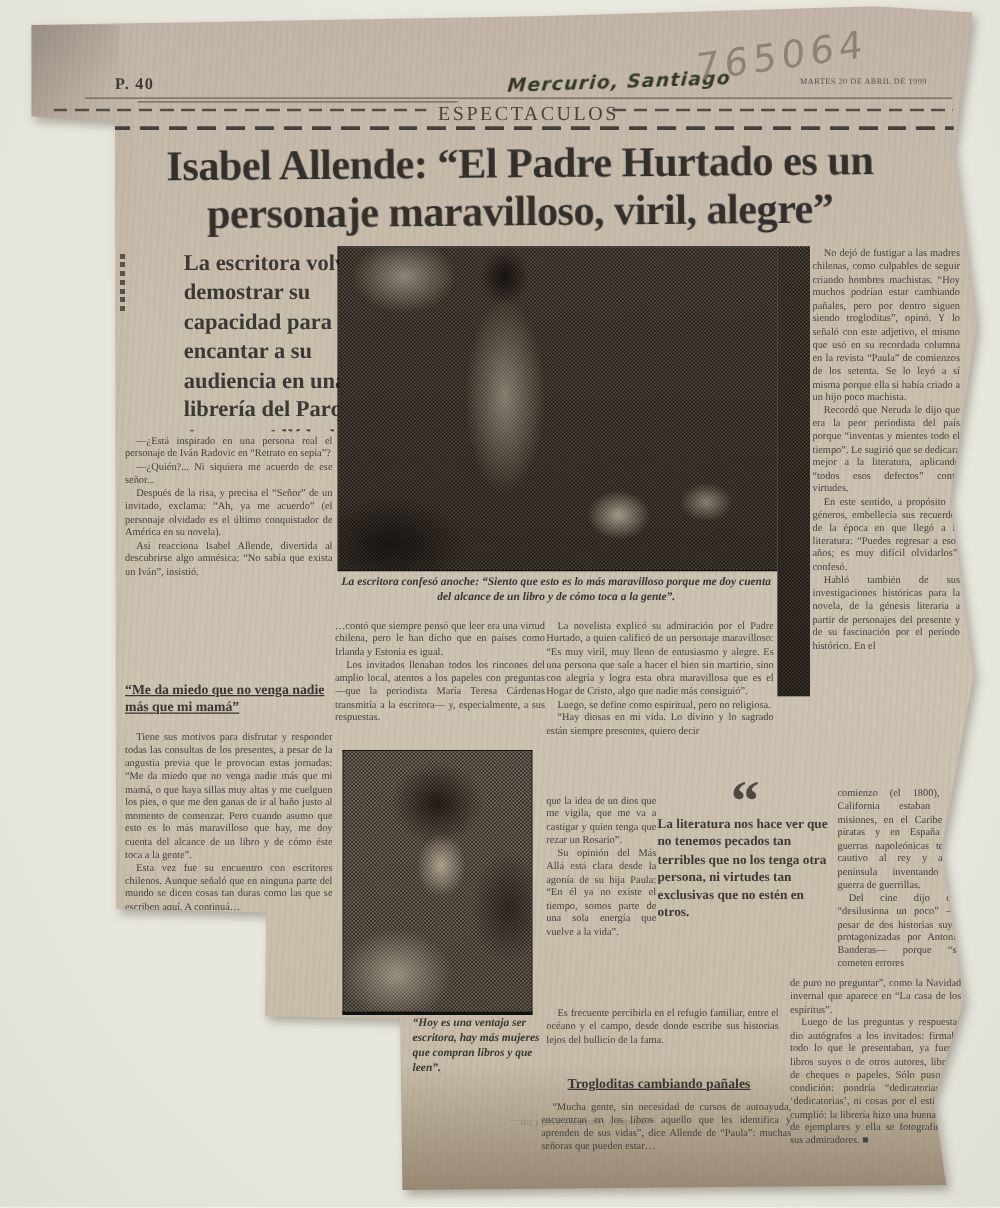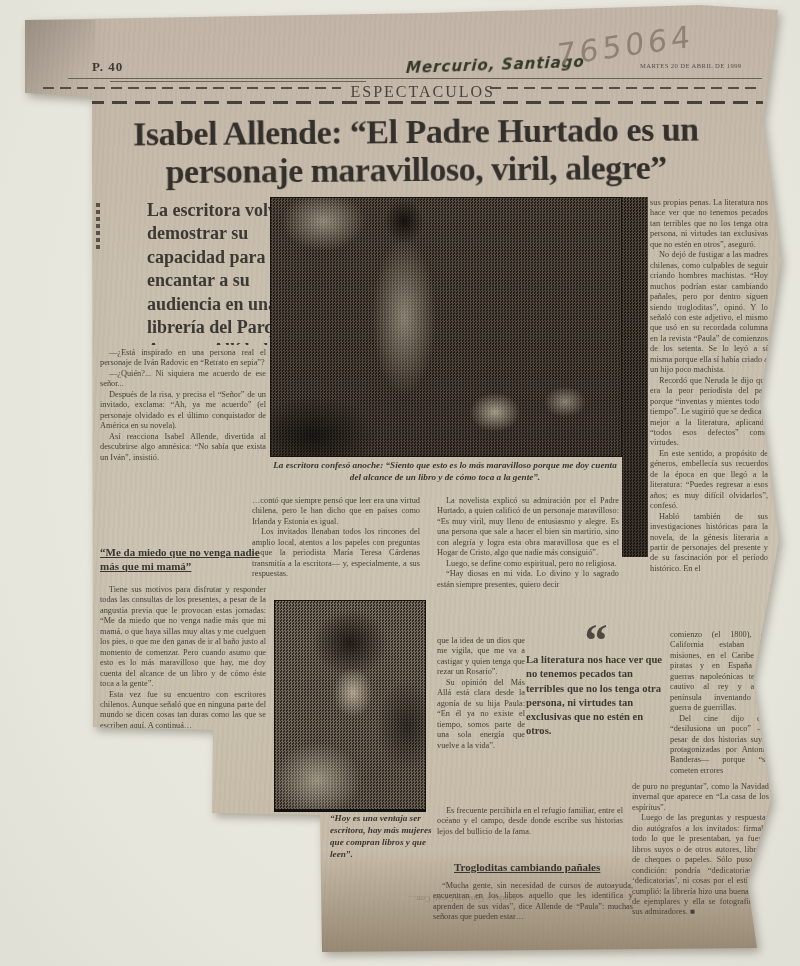--- a/index.html
+++ b/index.html
@@ -110,21 +110,21 @@
     <div class="abs subhead" style="left:100px;top:546px;width:166px;">“Me da miedo que no venga nadie más que mi mamá”</div>
     <div class="abs txt" style="left:100px;top:585px;width:166px;height:144px;">
       <p>Tiene sus motivos para disfrutar y responder todas las consultas de los presentes, a pesar de la angustia previa que le provocan estas jornadas: “Me da miedo que no venga nadie más que mi mamá, o que haya sillas muy altas y me cuelguen los pies, o que me den ganas de ir al baño justo al momento de comenzar. Pero cuando asumo que esto es lo más maravilloso que hay, me doy cuenta del alcance de un libro y de cómo éste toca a la gente”.</p>
       <p>Esta vez fue su encuentro con escritores chilenos. Aunque señaló que en ninguna parte del mundo se dicen cosas tan duras como las que se escriben aquí. A continuá…</p>
     </div>
 
     <div class="abs halftone-dark" style="left:270px;top:197px;width:350px;height:258px;"></div>
     <div class="abs halftone-strip" style="left:622px;top:197px;width:26px;height:360px;"></div>
     <div class="abs caption" style="left:272px;top:460px;width:346px;text-align:center;">La escritora confesó anoche: “Siento que esto es lo más maravilloso porque me doy cuenta del alcance de un libro y de cómo toca a la gente”.</div>
 
-    <div class="abs txt" style="left:252px;top:496px;width:168px;height:96px;">
+    <div class="abs txt" style="left:268px;top:496px;width:168px;height:96px;">
       <p class="noind">…contó que siempre pensó que leer era una virtud chilena, pero le han dicho que en países como Irlanda y Estonia es igual.</p>
       <p>Los invitados llenaban todos los rincones del amplio local, atentos a los papeles con preguntas —que la periodista María Teresa Cárdenas transmitía a la escritora— y, especialmente, a sus respuestas.</p>
     </div>
 
     <div class="abs halftone-light" style="left:274px;top:600px;width:150px;height:208px;"></div>
     <div class="abs caption" style="left:330px;top:813px;width:106px;text-align:left;">“Hoy es una ventaja ser escritora, hay más mujeres que compran libros y que leen”.</div>
 
     <div class="abs txt" style="left:437px;top:496px;width:182px;height:136px;">
       <p>La novelista explicó su admiración por el Padre Hurtado, a quien calificó de un personaje maravilloso: “Es muy viril, muy lleno de entusiasmo y alegre. Es una persona que sale a hacer el bien sin martirio, sino con alegría y logra esta obra maravillosa que es el Hogar de Cristo, algo que nadie más consiguió”.</p>
       <p>Luego, se define como espiritual, pero no religiosa.</p>
@@ -142,21 +142,20 @@
       <div class="pq-mark">“</div>
       <div class="pq-text">La literatura nos hace ver que no tenemos pecados tan terribles que no los tenga otra persona, ni virtudes tan exclusivas que no estén en otros.</div>
     </div>
 
     <div class="abs subhead" style="left:454px;top:861px;width:200px;">Trogloditas cambiando pañales</div>
     <div class="abs txt" style="left:433px;top:881px;width:200px;height:60px;">
       <p>“Mucha gente, sin necesidad de cursos de autoayuda, encuentran en los libros aquello que les identifica y aprenden de sus vidas”, dice Allende de “Paula”: muchas señoras que pueden estar…</p>
     </div>
 
     <div class="abs txt" style="left:650px;top:198px;width:118px;height:428px;">
-      <p class="noind">sus propias penas. La literatura nos hace ver que no tenemos pecados tan terribles que no los tenga otra persona, ni virtudes tan exclusivas que no estén en otros”, aseguró.</p>
       <p>No dejó de fustigar a las madres chilenas, como culpables de seguir criando hombres machistas. “Hoy muchos podrían estar cambiando pañales, pero por dentro siguen siendo trogloditas”, opinó. Y lo señaló con este adjetivo, el mismo que usó en su recordada columna en la revista “Paula” de comienzos de los setenta. Se lo leyó a sí misma porque ella sí había criado a un hijo poco machista.</p>
       <p>Recordó que Neruda le dijo que era la peor periodista del país porque “inventas y mientes todo el tiempo”. Le sugirió que se dedicara mejor a la literatura, aplicando “todos esos defectos” como virtudes.</p>
       <p>En este sentido, a propósito de géneros, embellecía sus recuerdos de la época en que llegó a la literatura: “Puedes regresar a esos años; es muy difícil olvidarlos”, confesó.</p>
       <p>Habló también de sus investigaciones históricas para la novela, de la génesis literaria a partir de personajes del presente y de su fascinación por el período histórico. En el</p>
     </div>
     <div class="abs txt" style="left:670px;top:630px;width:99px;height:150px;">
       <p class="noind">comienzo (el 1800), en California estaban las misiones, en el Caribe los piratas y en España las guerras napoleónicas tenían cautivo al rey y a la península inventando la guerra de guerrillas.</p>
       <p>Del cine dijo que “desilusiona un poco” —a pesar de dos historias suyas protagonizadas por Antonio Banderas— porque “se cometen errores</p>
     </div>
     <div class="abs txt" style="left:632px;top:782px;width:137px;height:158px;">

